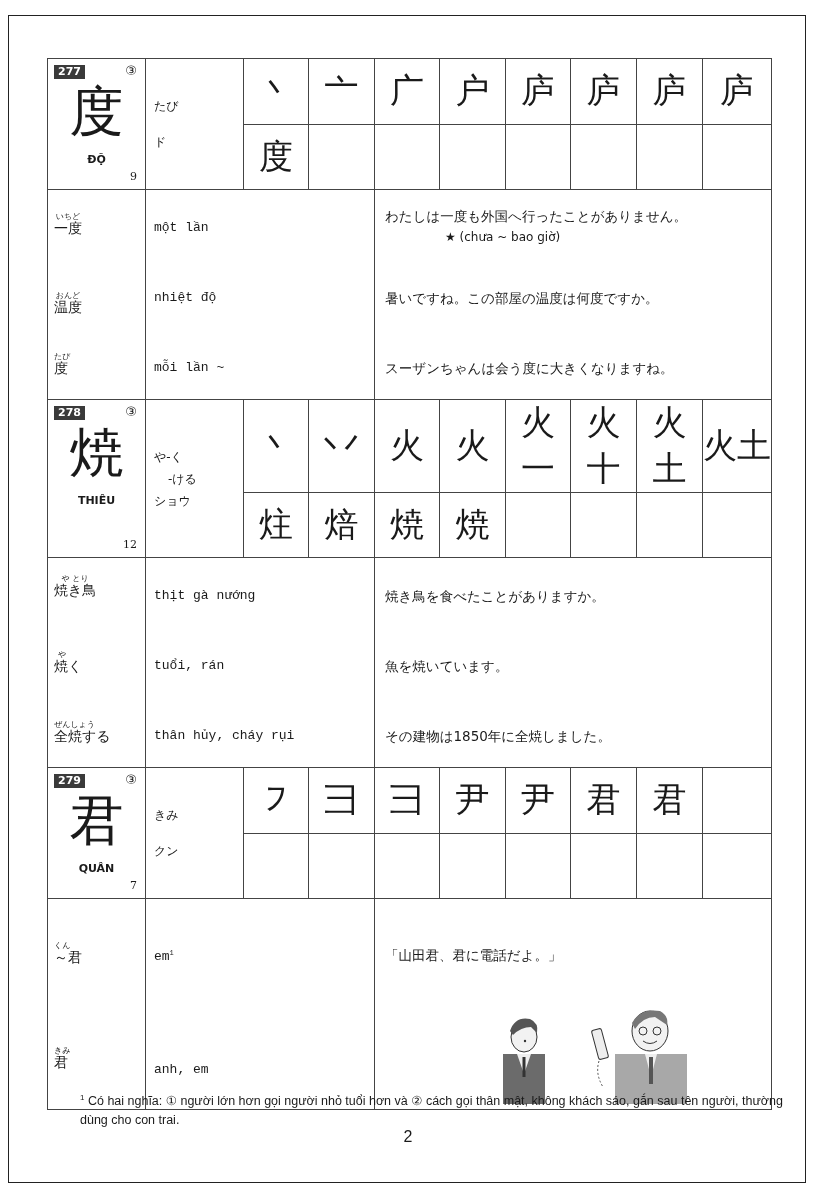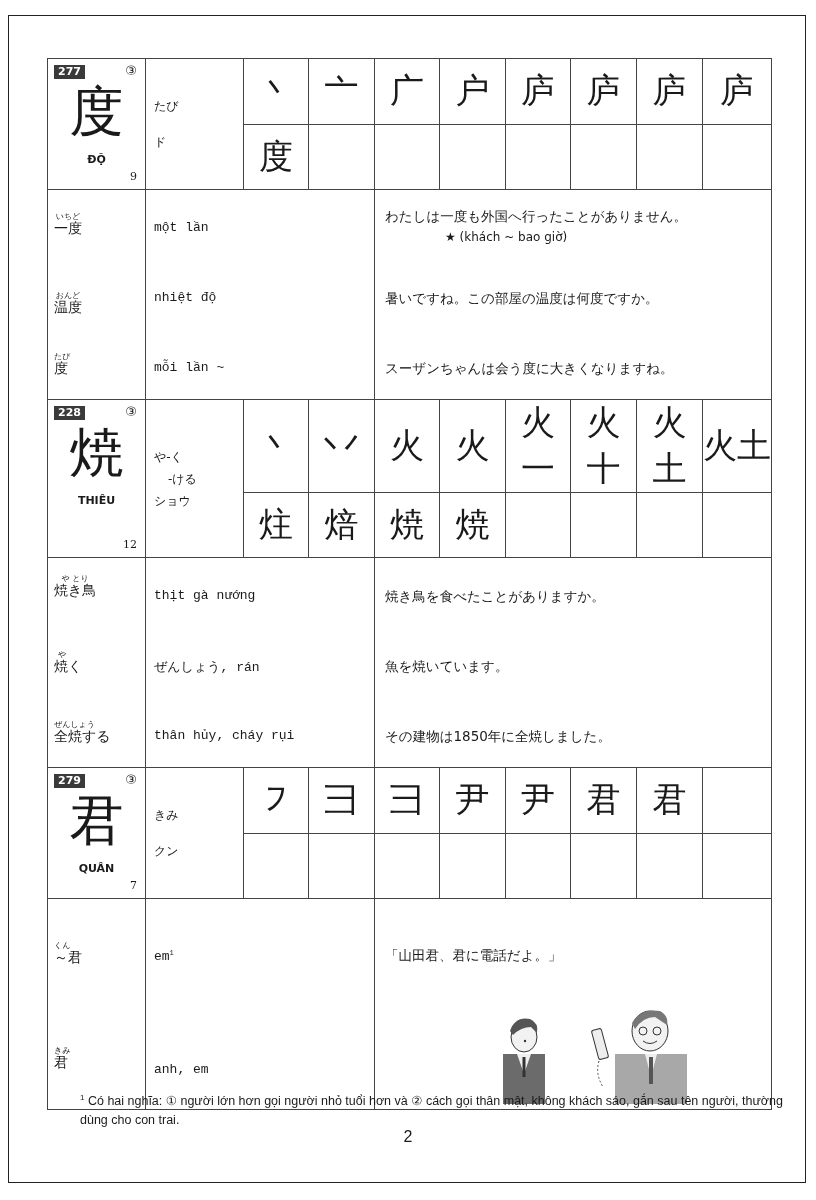--- a/index.html
+++ b/index.html
@@ -98,29 +98,29 @@
       <div class="vocab-item" style="top:109px"><span class="ruby-wrap"><span class="furi">おんど</span><span>温度</span></span></div>
       <div class="vocab-item" style="top:170px"><span class="ruby-wrap"><span class="furi">たび</span><span>度</span></span></div>
     </td>
     <td colspan="3" class="vocab-col">
       <div class="meaning" style="top:30px">một lần</div>
       <div class="meaning" style="top:100px">nhiệt độ</div>
       <div class="meaning" style="top:170px">mỗi lần ~</div>
     </td>
     <td colspan="6" class="vocab-col">
       <div class="example" style="top:18px">わたしは一度も外国へ行ったことがありません。</div>
-      <div class="note" style="top:40px">★ (khách ~ bao giờ)</div>
+      <div class="note" style="top:40px">★ (chưa ~ bao giờ)</div>
       <div class="example" style="top:100px">暑いですね。この部屋の温度は何度ですか。</div>
       <div class="example" style="top:170px">スーザンちゃんは会う度に大きくなりますね。</div>
     </td>
   </tr>
 
   <tr>
     <td rowspan="2" class="head-cell">
-      <span class="badge">228</span>
+      <span class="badge">278</span>
       <span class="grade">③</span>
       <div class="big-kanji">焼</div>
       <div class="hv">THIÊU</div>
       <span class="strokes">12</span>
     </td>
     <td rowspan="2" class="readings">
       <div>や-く</div>
       <div style="padding-left:14px">-ける</div>
       <div>ショウ</div>
     </td>
@@ -144,21 +144,21 @@
     <td class="stroke"></td>
   </tr>
   <tr class="vocab-row" style="height:210px">
     <td class="vocab-col">
       <div class="vocab-item" style="top:24px"><span class="ruby-wrap"><span class="furi">や とり</span><span>焼き鳥</span></span></div>
       <div class="vocab-item" style="top:100px"><span class="ruby-wrap"><span class="furi" style="text-align:left;padding-left:4px">や</span><span>焼く</span></span></div>
       <div class="vocab-item" style="top:170px"><span class="ruby-wrap"><span class="furi" style="text-align:left">ぜんしょう</span><span>全焼する</span></span></div>
     </td>
     <td colspan="3" class="vocab-col">
       <div class="meaning" style="top:30px">thịt gà nướng</div>
-      <div class="meaning" style="top:100px">ぜんしょう, rán</div>
+      <div class="meaning" style="top:100px">tuổi, rán</div>
       <div class="meaning" style="top:170px">thân hủy, cháy rụi</div>
     </td>
     <td colspan="6" class="vocab-col">
       <div class="example" style="top:30px">焼き鳥を食べたことがありますか。</div>
       <div class="example" style="top:100px">魚を焼いています。</div>
       <div class="example" style="top:170px">その建物は1850年に全焼しました。</div>
     </td>
   </tr>
 
   <tr>

